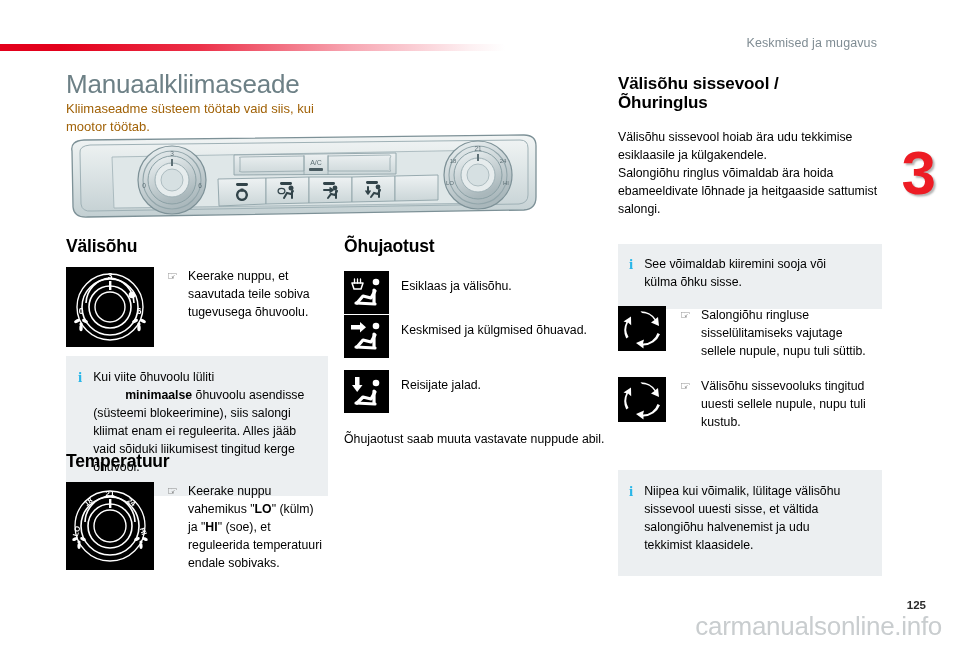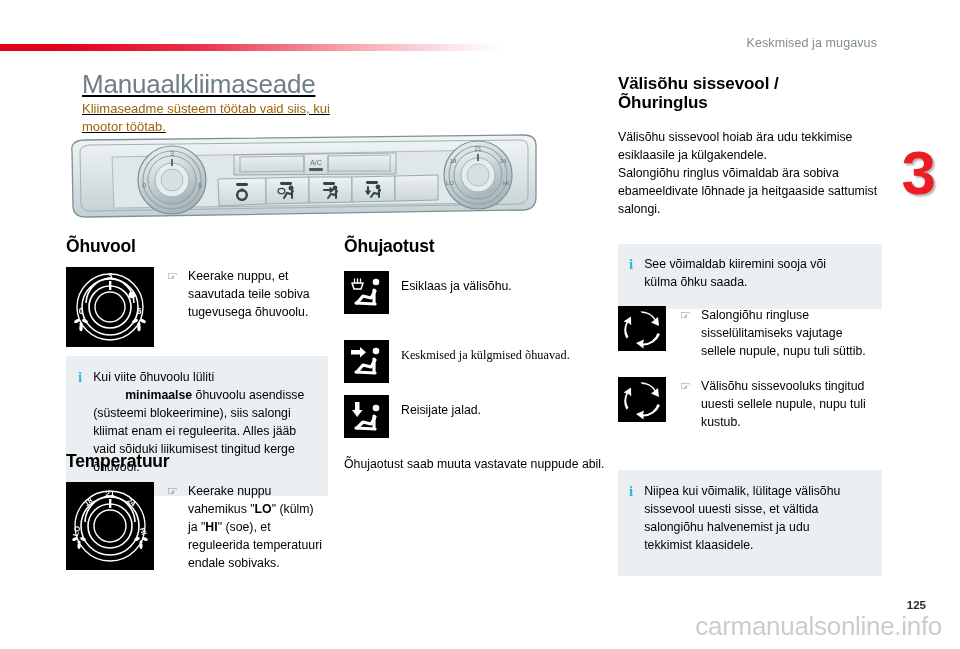--- a/index.html
+++ b/index.html
@@ -38,21 +38,21 @@
     font-size: 62px;
     font-weight: bold;
     color: #ed1c24;
     line-height: 1;
     text-shadow: 2px 2px 2px rgba(120,120,120,0.55);
     font-family: "Liberation Sans", sans-serif;
   }
 
   
   .col { position: absolute; }
-  #col-left   { left: 82px;  top: 70px;  width: 262px; text-decoration: underline; }
+  #col-left   { left: 66px;  top: 70px;  width: 262px; }
   #col-mid    { left: 344px; top: 70px;  width: 262px; }
   #col-right  { left: 618px; top: 70px;  width: 264px; }
 
   h1.page-title {
     margin: 0;
     font-size: 26px;
     font-weight: normal;
     color: #6d8086;
     letter-spacing: -0.2px;
     line-height: 1.15;
@@ -261,21 +261,21 @@
       <text x="387" y="30" font-family="Liberation Sans, sans-serif" font-size="6" fill="#5d6f75" text-anchor="middle">18</text>
       <text x="437" y="30" font-family="Liberation Sans, sans-serif" font-size="6" fill="#5d6f75" text-anchor="middle">24</text>
       <text x="384" y="52" font-family="Liberation Sans, sans-serif" font-size="6" fill="#5d6f75" text-anchor="middle">LO</text>
       <text x="440" y="52" font-family="Liberation Sans, sans-serif" font-size="6" fill="#5d6f75" text-anchor="middle">HI</text>
       <rect x="411" y="21" width="2" height="7" fill="#5d6f75"></rect>
     </g>
   </svg>
 </div>
 
 <div style="position:absolute;left:66px;top:236px;width:262px;">
-  <h2 class="sec">Õhuvool</h2>
+  <h2 class="sec">Välisõhu</h2>
   <div class="row" style="margin-top:10px;">
     <div class="icon-tile tile-lg">
       <svg width="88" height="80" viewBox="0 0 88 80" xmlns="http://www.w3.org/2000/svg">
         <rect width="88" height="80" fill="#000"></rect>
         <g fill="none" stroke="#ffffff">
           <circle cx="44" cy="40" r="33" stroke-width="1.4"></circle>
           <circle cx="44" cy="40" r="28" stroke-width="1.6"></circle>
           <circle cx="44" cy="40" r="21" stroke-width="1.6"></circle>
           <circle cx="44" cy="40" r="15" stroke-width="1.4"></circle>
         </g>
@@ -360,21 +360,21 @@
           <circle cx="32" cy="11" r="3.3" fill="#fff" stroke="none"></circle>
           <path d="M13,32 L19,25 L27,27 L31,20" stroke-width="3.2"></path>
           <path d="M30,19 L30,32" stroke-width="3.2"></path>
           <path d="M12,32 L31,33" stroke-width="3.2"></path>
         </g>
       </svg>
     </div>
     <div class="row-text" style="margin-left:12px;padding-top:6px;width:200px;">Esiklaas ja välisõhu.</div>
   </div>
 
-  <div class="row" style="margin-top:26px;font-family:Liberation Serif, serif;">
+  <div class="row" style="margin-top:1px;">
     <div class="icon-tile tile-sm">
       <svg width="45" height="43" viewBox="0 0 45 43" xmlns="http://www.w3.org/2000/svg">
         <rect width="45" height="43" fill="#000"></rect>
         <g stroke="#fff" fill="#fff" stroke-linecap="round" stroke-linejoin="round">
           <rect x="7" y="10" width="11" height="4.5" stroke="none"></rect>
           <path d="M16,7 L22,12.2 L16,17.5 Z" stroke="none"></path>
           <circle cx="32" cy="11" r="3.3" stroke="none"></circle>
           <path d="M13,32 L19,25 L27,27 L31,20" fill="none" stroke-width="3.2"></path>
           <path d="M30,19 L30,32" fill="none" stroke-width="3.2"></path>
           <path d="M12,32 L31,33" fill="none" stroke-width="3.2"></path>
@@ -403,26 +403,26 @@
 
   <p class="body" style="margin-top:18px;">Õhujaotust saab muuta vastavate nuppude abil.</p>
 </div>
 
 <div class="col" id="col-right" style="top:74px;">
   <h2 class="sec-right">
     <span>Välisõhu sissevool /</span><br>
     <span>Õhuringlus</span>
   </h2>
   <p class="body" style="margin-top:17px;white-space:pre-line;">Välisõhu sissevool hoiab ära udu tekkimise esiklaasile ja külgakendele.
-Salongiõhu ringlus võimaldab ära sobiva ebameeldivate lõhnade ja heitgaaside sattumist salongi.</p>
+Salongiõhu ringlus võimaldab ära hoida ebameeldivate lõhnade ja heitgaaside sattumist salongi.</p>
 </div>
 
 <div class="note" style="position:absolute;left:618px;top:244px;width:264px;padding:11px 14px 18px 11px;">
   <div class="note-i">i</div>
-  <div class="note-text" style="margin-left:11px;width:214px;">See võimaldab kiiremini sooja või külma õhku saada.</div>
+  <div class="note-text" style="margin-left:11px;width:214px;">See võimaldab kiiremini sooja või külma õhku sisse.</div>
 </div>
 
 <div style="position:absolute;left:618px;top:306px;width:264px;">
   <div class="row">
     <div class="icon-tile tile-rc">
       <svg width="48" height="45" viewBox="0 0 48 45" xmlns="http://www.w3.org/2000/svg">
         <rect width="48" height="45" fill="#000"></rect>
         <g fill="#fff">
           <path d="M24,7 A15,15 0 0,1 36.5,14 L33,16.5 L41,20 L40,11 L37.5,13 A18,18 0 0,0 22.5,5.2 Z"></path>
           <path d="M39.5,27 A15,15 0 0,1 25,37.5 L26,33.5 L18,37 L25.5,42.5 L25.5,39.4 A18,18 0 0,0 42,28.2 Z"></path>

